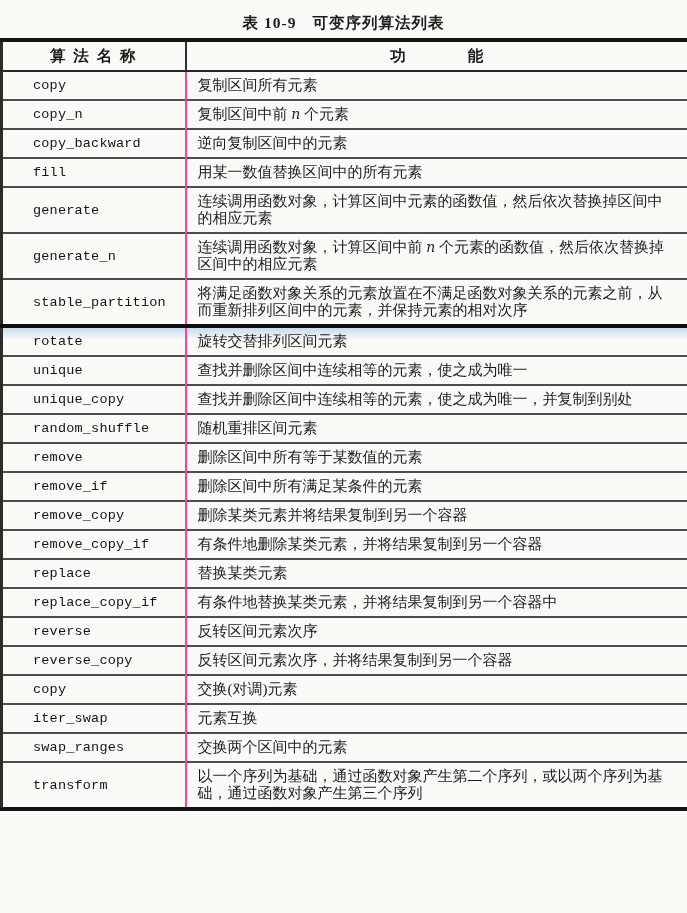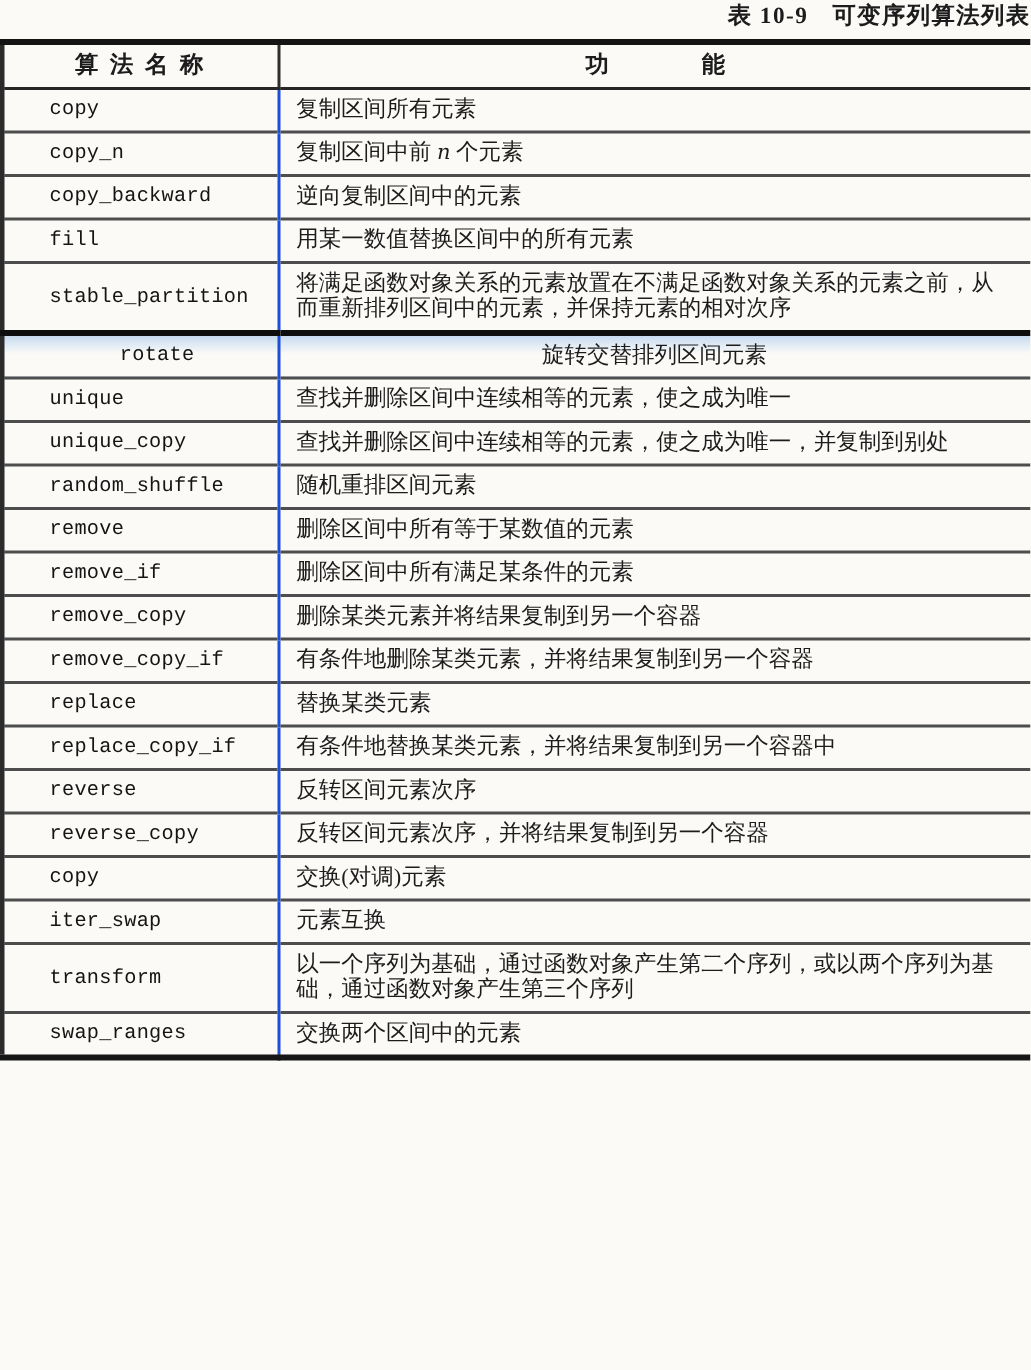--- a/index.html
+++ b/index.html
@@ -5,22 +5,22 @@
   * { margin: 0; padding: 0; box-sizing: border-box; }
   html, body { width: 687px; height: 913px; overflow: hidden; }
   body {
     background: #fbfaf7;
     color: #1c1c1c;
     font-family: "Liberation Serif", serif;
   }
   .page { position: relative; width: 687px; height: 913px; }
 
   .caption {
-    text-align: right;
-    padding-top: 1px;
+    text-align: center;
+    padding-top: 13px;
     font-weight: bold;
     font-size: 15.5px;
     line-height: 19px;
     letter-spacing: 1px;
   }
   .caption .cap-number { margin-right: 16px; }
 
   table.alg-table {
     width: 687px;
     margin-top: 6px;
@@ -49,37 +49,36 @@
   tbody td {
     border-top: 2px solid #4d4d4d;
     font-size: 15px;
     line-height: 17px;
     padding: 5px 8px;
   }
   tbody td.name-cell {
     font-family: "Liberation Mono", monospace;
     font-size: 13.5px;
     padding-left: 30px;
-    border-right: 2px solid #1d4ed8;
+    border-right: 2px solid #ec4899;
     letter-spacing: 0.2px;
     color: #141414;
   }
   tbody td.func-cell { padding-left: 11px; padding-right: 12px; }
   tbody td.func-cell i {
     font-family: "DejaVu Serif", serif;
     font-style: italic;
     font-size: 14px;
   }
 
   
   tr.sep-row td {
     border-top: 4px solid #0e0e0e;
     background-image: linear-gradient(180deg,
       #c7dbee 0px, #d8e6f3 4px, rgba(251,250,247,0) 12px);
-    text-align: center;
   }
 </style>
 </head>
 <body>
 
 <div class="page">
 
   <div class="caption">
     <span class="cap-number">表 10-9</span><span>可变序列算法列表</span>
   </div>
@@ -104,20 +103,28 @@
           <td class="name-cell">copy_n</td>
           <td class="func-cell"><span>复制区间中前 </span><i>n</i><span> 个元素</span></td>
         </tr>
         <tr>
           <td class="name-cell">copy_backward</td>
           <td class="func-cell"><span>逆向复制区间中的元素</span></td>
         </tr>
         <tr>
           <td class="name-cell">fill</td>
           <td class="func-cell"><span>用某一数值替换区间中的所有元素</span></td>
+        </tr>
+        <tr>
+          <td class="name-cell">generate</td>
+          <td class="func-cell"><span>连续调用函数对象，计算区间中元素的函数值，然后依次替换掉区间中的相应元素</span></td>
+        </tr>
+        <tr>
+          <td class="name-cell">generate_n</td>
+          <td class="func-cell"><span>连续调用函数对象，计算区间中前 </span><i>n</i><span> 个元素的函数值，然后依次替换掉区间中的相应元素</span></td>
         </tr>
         <tr>
           <td class="name-cell">stable_partition</td>
           <td class="func-cell"><span>将满足函数对象关系的元素放置在不满足函数对象关系的元素之前，从而重新排列区间中的元素，并保持元素的相对次序</span></td>
         </tr>
         <tr class="sep-row">
           <td class="name-cell">rotate</td>
           <td class="func-cell"><span>旋转交替排列区间元素</span></td>
         </tr>
         <tr>
@@ -166,23 +173,23 @@
         </tr>
         <tr>
           <td class="name-cell">copy</td>
           <td class="func-cell"><span>交换(对调)元素</span></td>
         </tr>
         <tr>
           <td class="name-cell">iter_swap</td>
           <td class="func-cell"><span>元素互换</span></td>
         </tr>
         <tr>
+          <td class="name-cell">swap_ranges</td>
+          <td class="func-cell"><span>交换两个区间中的元素</span></td>
+        </tr>
+        <tr>
           <td class="name-cell">transform</td>
           <td class="func-cell"><span>以一个序列为基础，通过函数对象产生第二个序列，或以两个序列为基础，通过函数对象产生第三个序列</span></td>
-        </tr>
-        <tr>
-          <td class="name-cell">swap_ranges</td>
-          <td class="func-cell"><span>交换两个区间中的元素</span></td>
         </tr>
       </tbody>
   </table>
 
 </div>
 
 </body></html>

